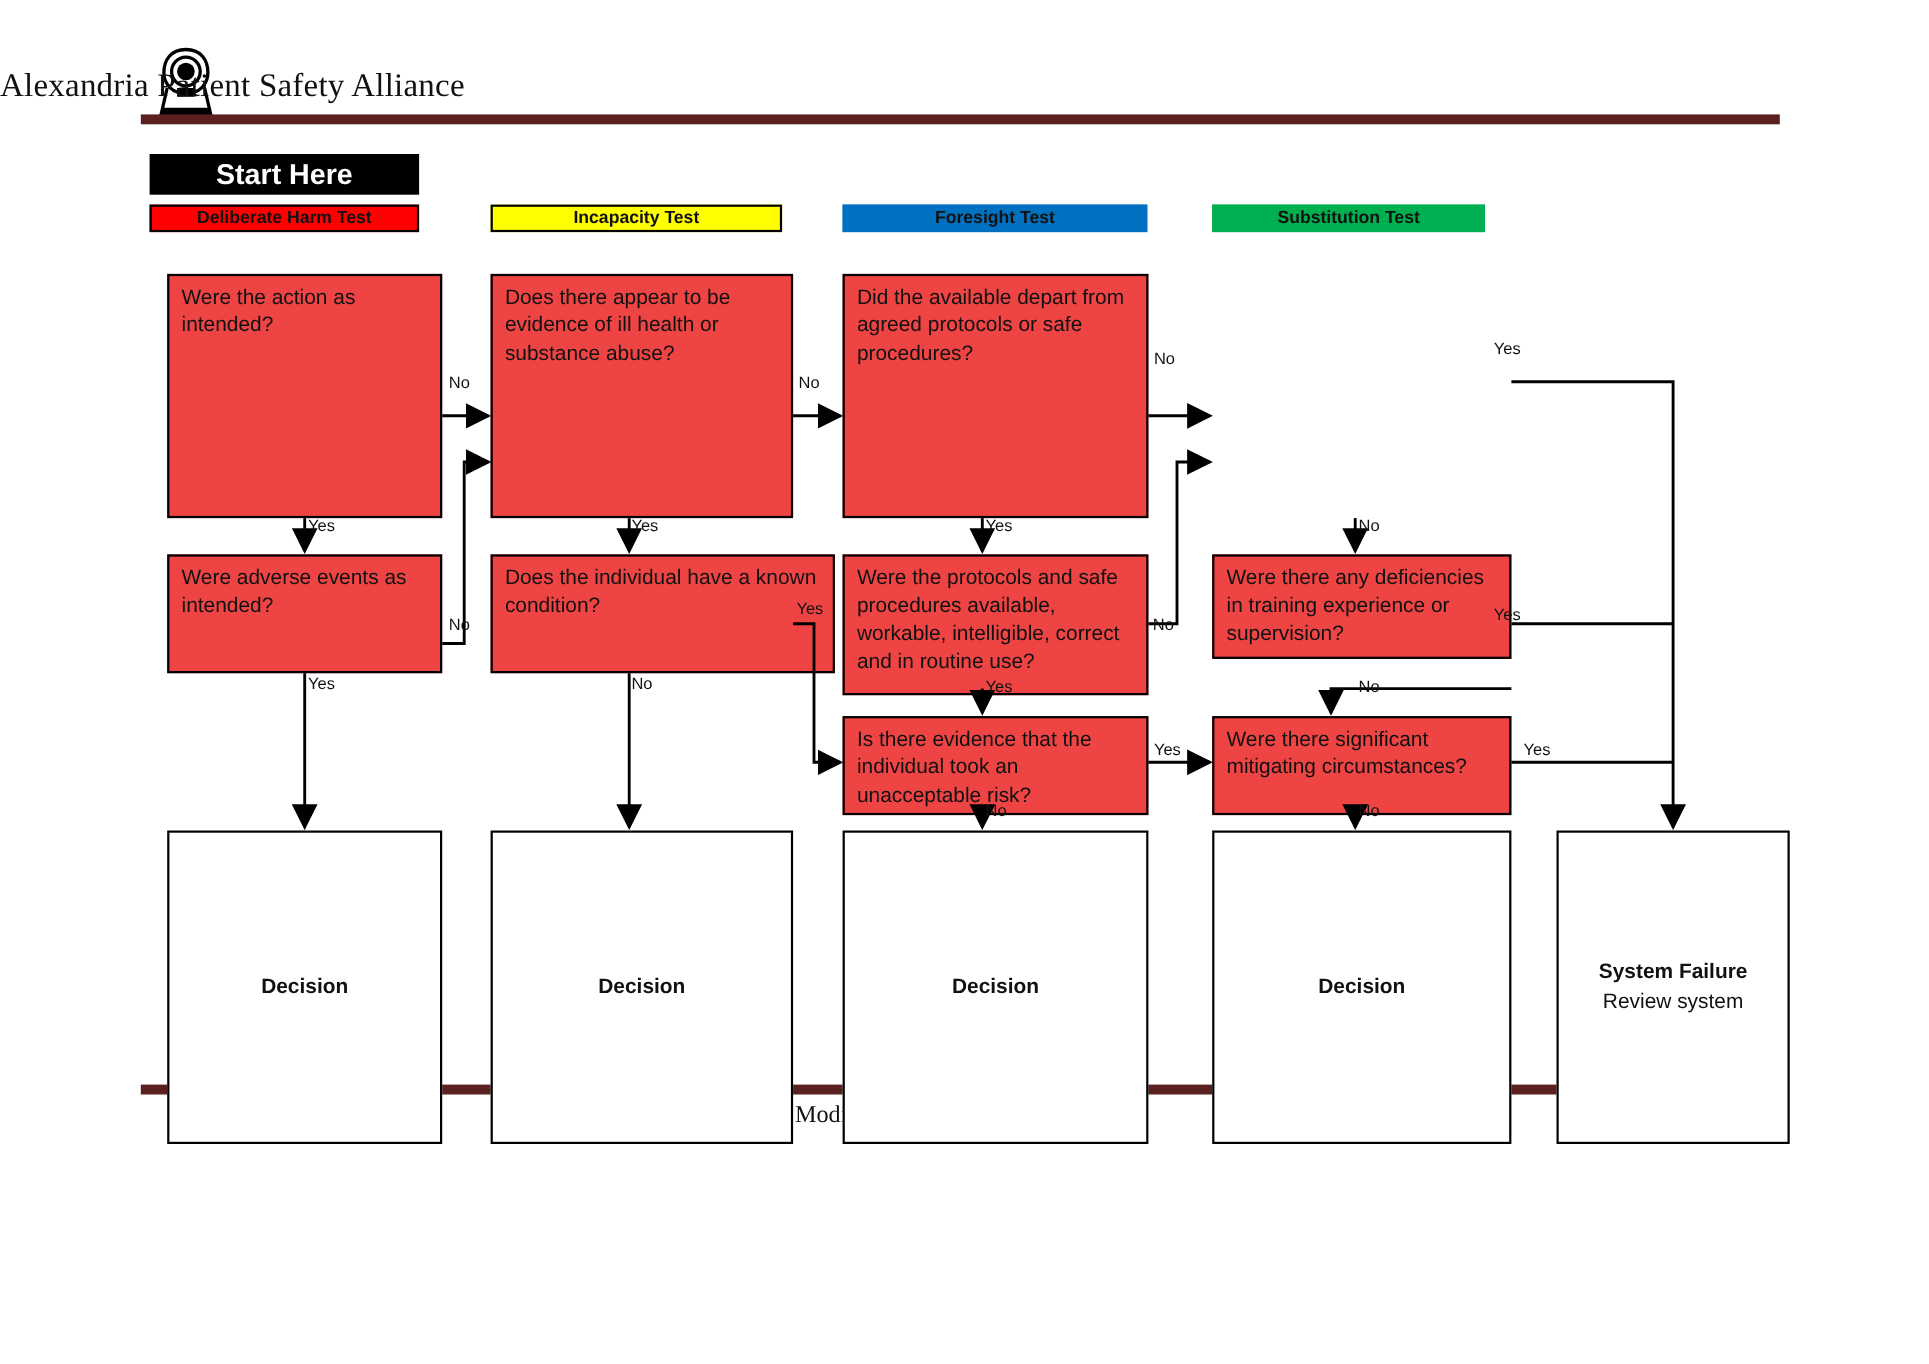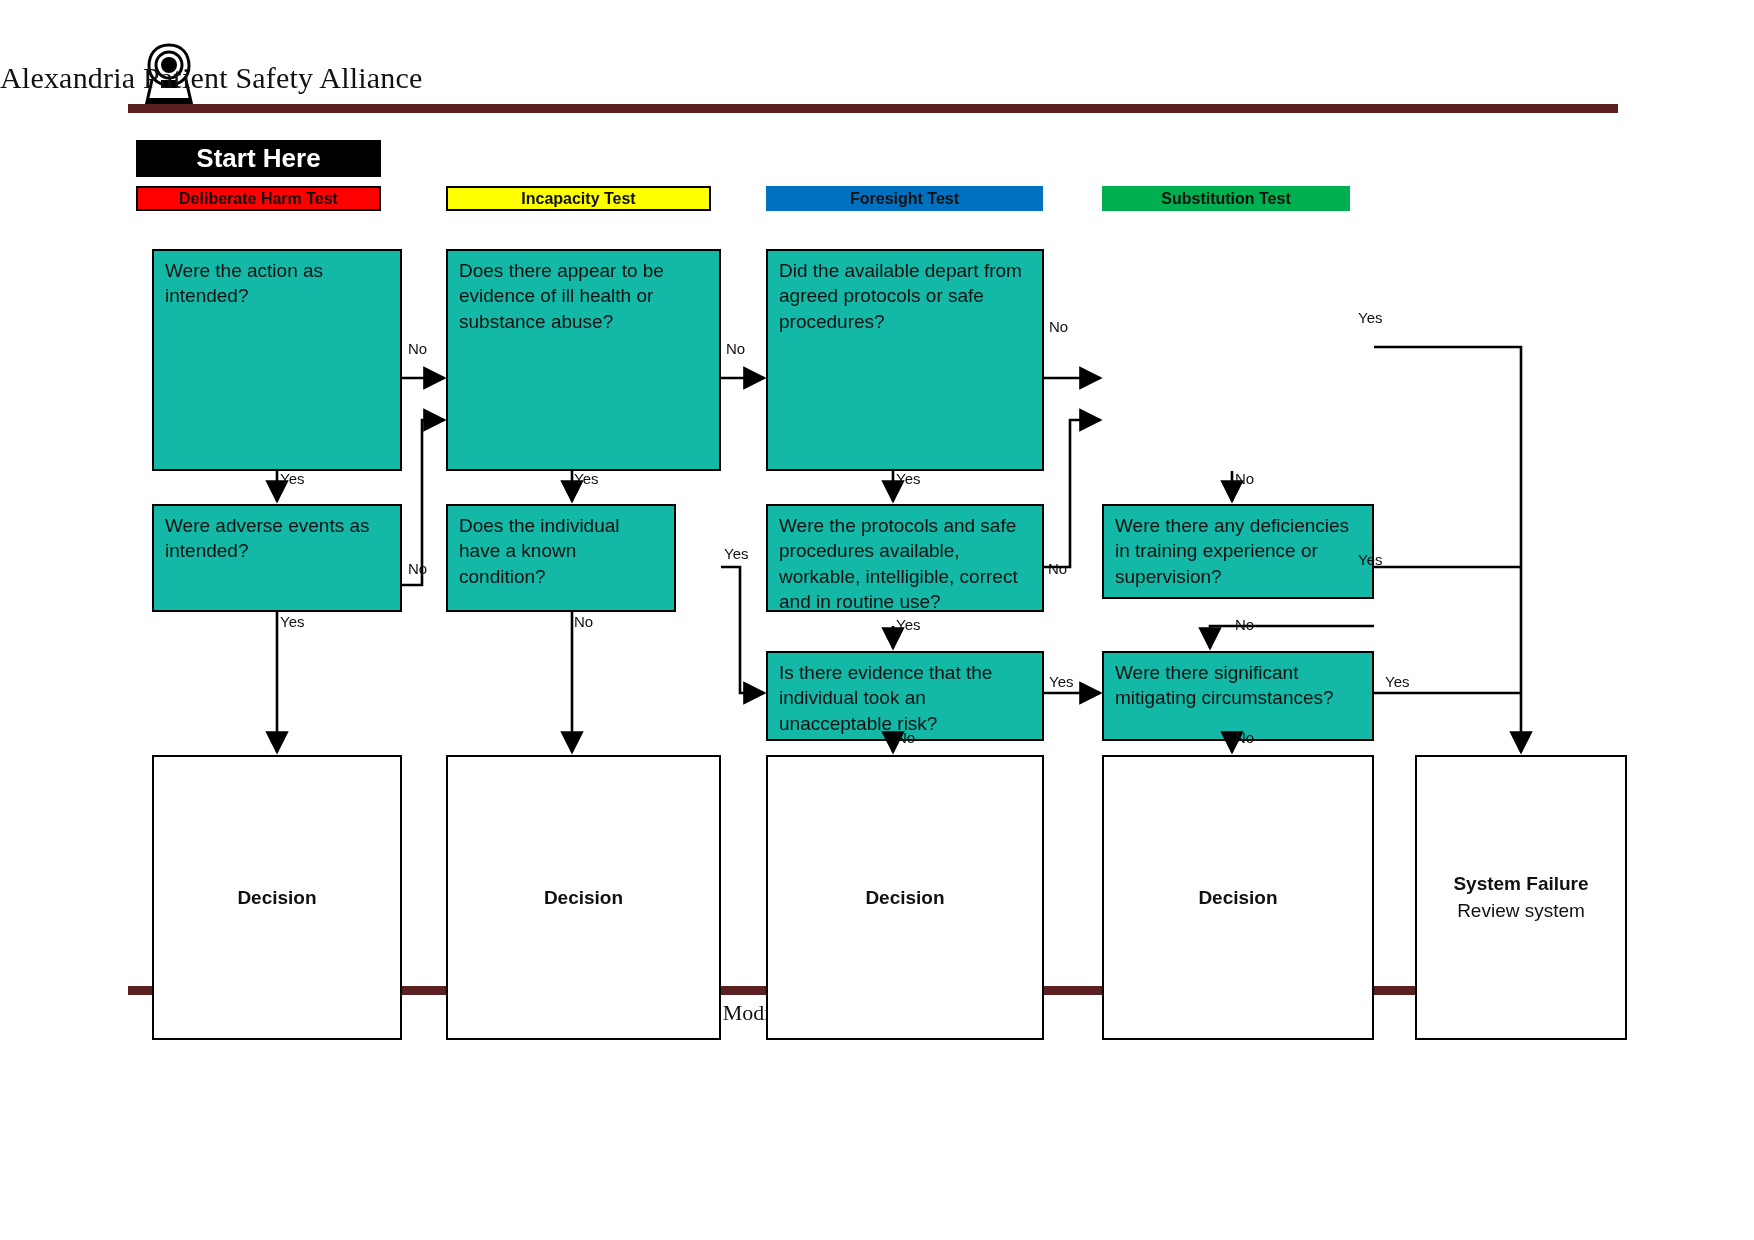--- a/index.html
+++ b/index.html
@@ -32,21 +32,21 @@
     font-weight:bold;font-size:26px;text-align:left;
     display:flex;align-items:center;justify-content:center;
   }
   .test-bar{
     position:absolute;border:2px solid #000;
     font-weight:bold;font-size:16px;color:#111;
     display:flex;align-items:center;justify-content:center;
     box-sizing:border-box;
   }
   .qbox{
-    position:absolute;border:2px solid #000;background:#14b8a6;
+    position:absolute;border:2px solid #000;background:#ef4444;
     box-sizing:border-box;padding:7px 9px 0 11px;
     font-size:19px;line-height:1.33;color:#111;
   }
   .dbox{
     position:absolute;border:2px solid #000;background:#fff;
     box-sizing:border-box;
     display:flex;flex-direction:column;align-items:center;justify-content:center;
     font-size:19px;color:#111;
   }
   .dbox .d-title{font-weight:bold;}
@@ -89,27 +89,27 @@
   <div class="test-bar" style="left:766px;top:186px;width:277px;height:25px;background:#0070C0;border-color:#0070C0;text-align:center;">Foresight Test</div>
   <div class="test-bar" style="left:1102px;top:186px;width:248px;height:25px;background:#00B050;border-color:#00B050;">Substitution Test</div>
 
   <div class="qbox" style="left:152px;top:249px;width:250px;height:222px;">Were the action as intended?</div>
   <div class="qbox" style="left:152px;top:504px;width:250px;height:108px;">Were adverse events as intended?</div>
   <div class="dbox" style="left:152px;top:755px;width:250px;height:285px;">
     <span class="d-title">Decision</span>
   </div>
 
   <div class="qbox" style="left:446px;top:249px;width:275px;height:222px;">Does there appear to be evidence of ill health or substance abuse?</div>
-  <div class="qbox" style="left:446px;top:504px;width:230px;height:108px;">Does the individual have a known condition?</div>
+  <div class="qbox" style="left:446px;top:504px;width:313px;height:108px;">Does the individual have a known condition?</div>
   <div class="dbox" style="left:446px;top:755px;width:275px;height:285px;">
     <span class="d-title">Decision</span>
   </div>
 
   <div class="qbox" style="left:766px;top:249px;width:278px;height:222px;">Did the available depart from agreed protocols or safe procedures?</div>
-  <div class="qbox" style="left:766px;top:504px;width:278px;height:108px;">Were the protocols and safe procedures available, workable, intelligible, correct and in routine use?</div>
+  <div class="qbox" style="left:766px;top:504px;width:278px;height:128px;">Were the protocols and safe procedures available, workable, intelligible, correct and in routine use?</div>
   <div class="qbox" style="left:766px;top:651px;width:278px;height:90px;">Is there evidence that the individual took an unacceptable risk?</div>
   <div class="dbox" style="left:766px;top:755px;width:278px;height:285px;">
     <span class="d-title">Decision</span>
   </div>
 
   <div class="qbox" style="left:1102px;top:504px;width:272px;height:95px;">Were there any deficiencies in training experience or supervision?</div>
   <div class="qbox" style="left:1102px;top:651px;width:272px;height:90px;">Were there significant mitigating circumstances?</div>
   <div class="dbox" style="left:1102px;top:755px;width:272px;height:285px;">
     <span class="d-title">Decision</span>
   </div>

